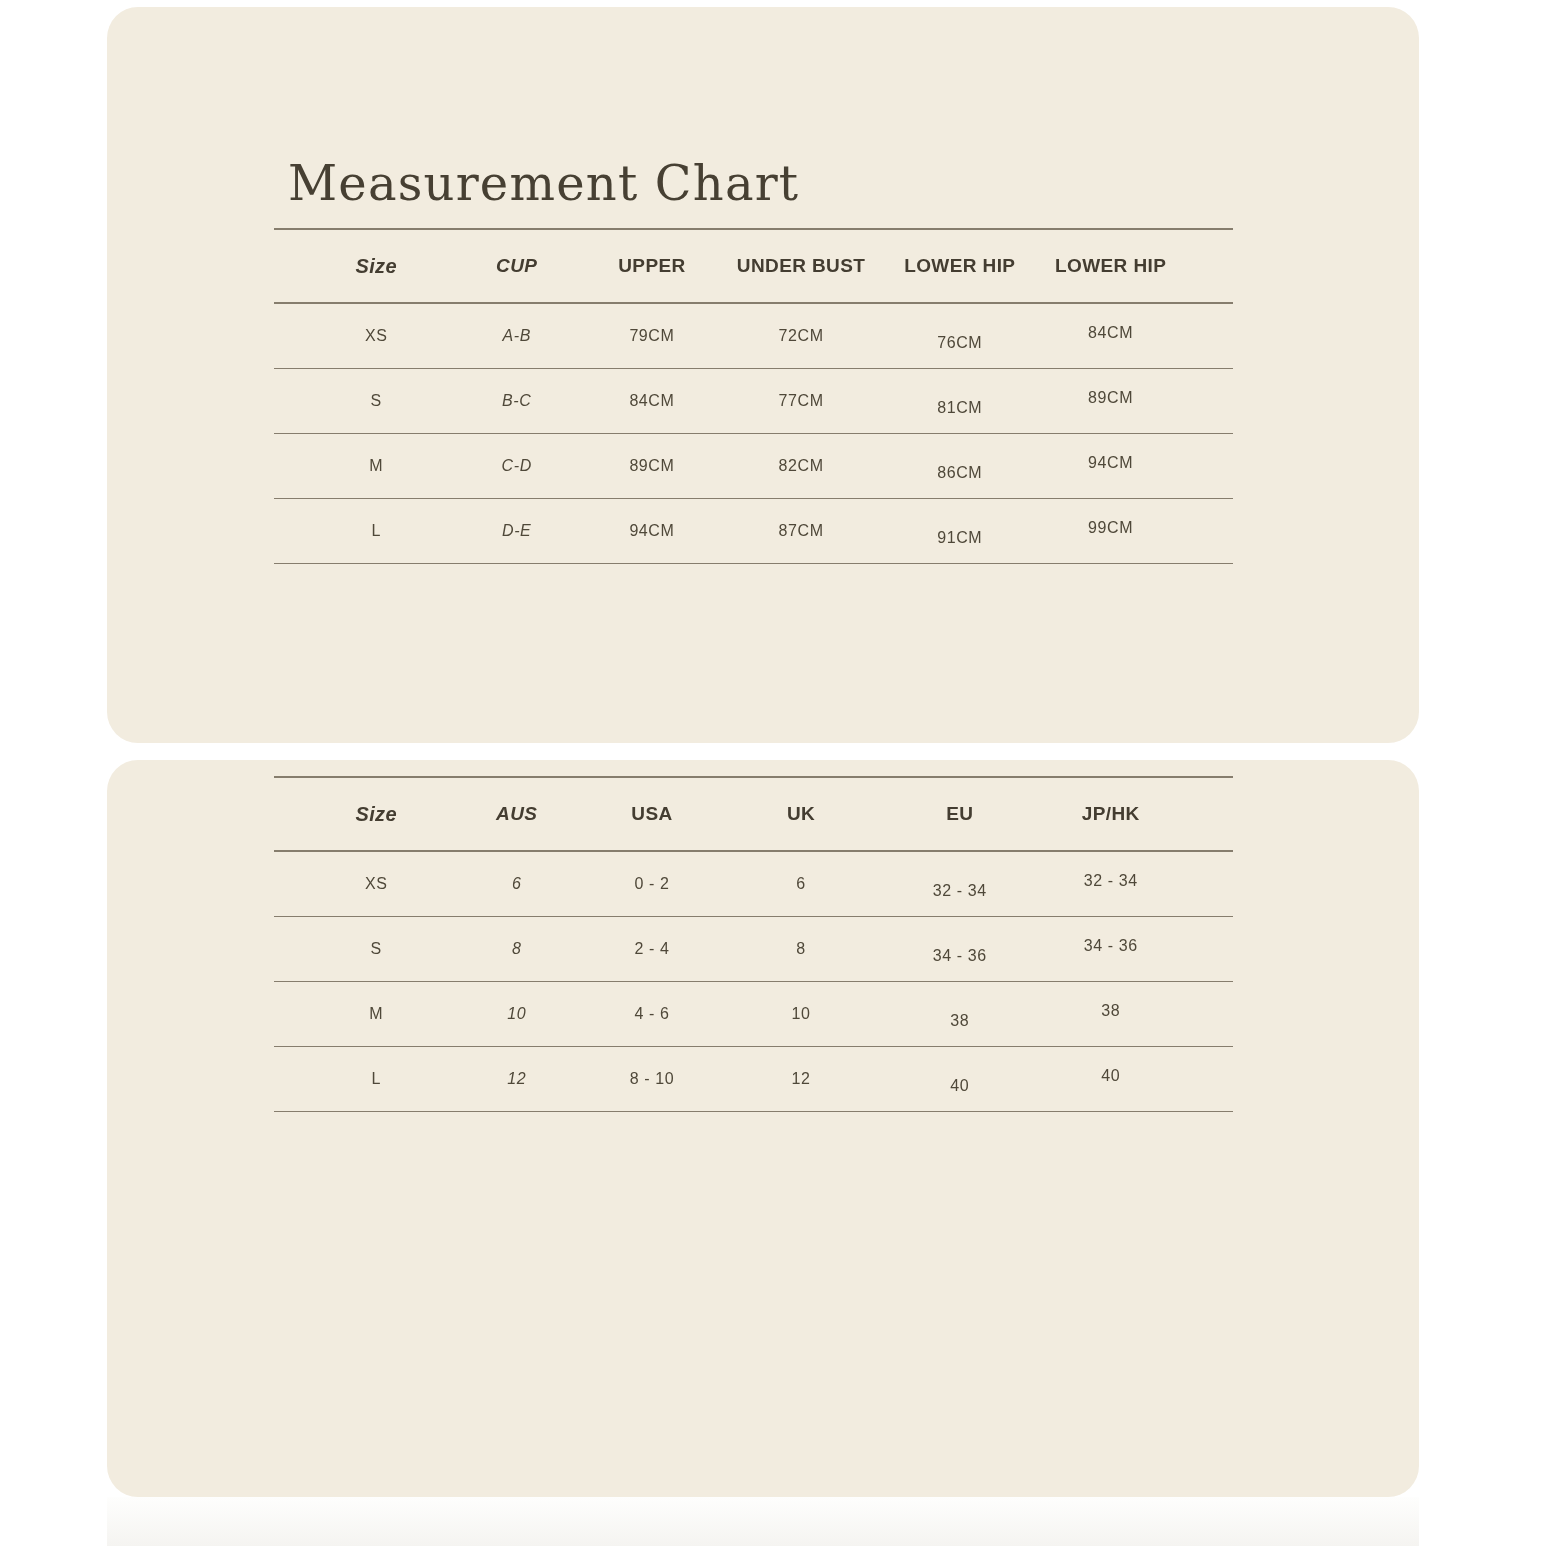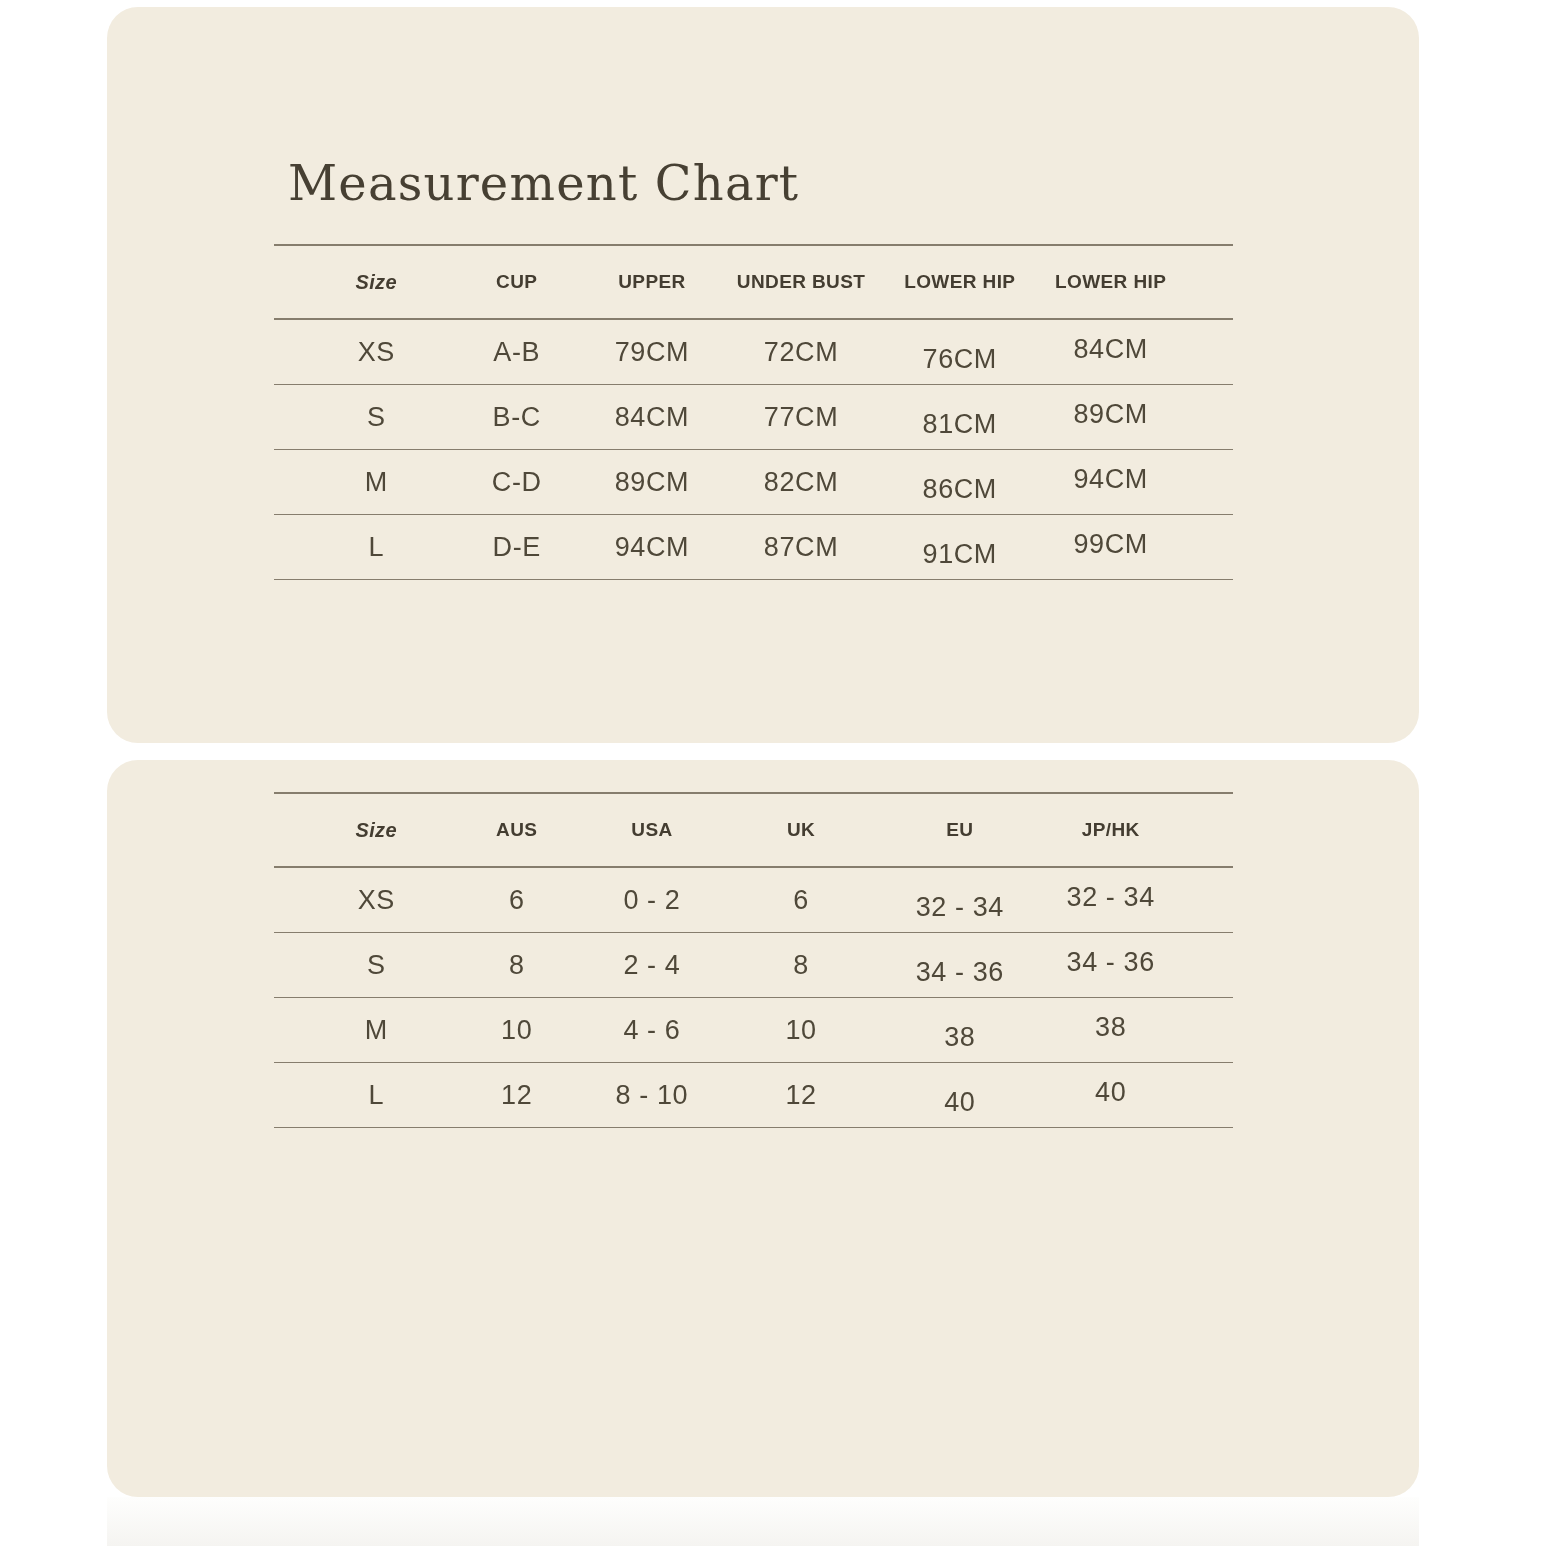--- a/index.html
+++ b/index.html
@@ -33,48 +33,48 @@
     line-height: 57px;
     letter-spacing: 1.2px;
     color: var(--title-color, #474033);
     margin: 148px 0 0 14px;
   }
 
   table.size-table {
     width: 100%;
     border-collapse: collapse;
     table-layout: fixed;
-    margin-top: 32px;
+    margin-top: 16px;
   }
   .size-table th, .size-table td {
     text-align: center;
     vertical-align: middle;
     padding: 0;
   }
   .size-table th {
     height: 72px;
     font-size: 19px;
     font-weight: 700;
     letter-spacing: 0.4px;
     color: var(--header-color, #443d31);
     border-top: 2px solid var(--line-color, #867d6d);
     border-bottom: 2px solid var(--line-color, #867d6d);
   }
   .size-table td {
     height: 64px;
-    font-size: 27px;
+    font-size: 16px;
     letter-spacing: 0.6px;
     color: var(--cell-color, #4f4839);
     border-bottom: 1.5px solid var(--line-color, #867d6d);
   }
   .size-table th:first-child { font-style: italic; font-size: 20px; }
 
   
   .size-table th:nth-child(1), .size-table td:nth-child(1) { width: 15.9%; padding-left: 26px; }
-  .size-table th:nth-child(2), .size-table td:nth-child(2) { width: 13.4%; }
+  .size-table th:nth-child(2), .size-table td:nth-child(2) { width: 13.4%; font-style: italic; }
   .size-table th:nth-child(3), .size-table td:nth-child(3) { width: 14.8%; }
   .size-table th:nth-child(4), .size-table td:nth-child(4) { width: 16.3%; }
   .size-table th:nth-child(5), .size-table td:nth-child(5) { width: 16.8%; }
   .size-table th:nth-child(6), .size-table td:nth-child(6) { padding-right: 52px; }
 
   
   .size-table td:nth-child(5) { position: relative; top: 7px; text-align: center; }
   .size-table td:nth-child(6) { position: relative; top: -3px; }
 
   

